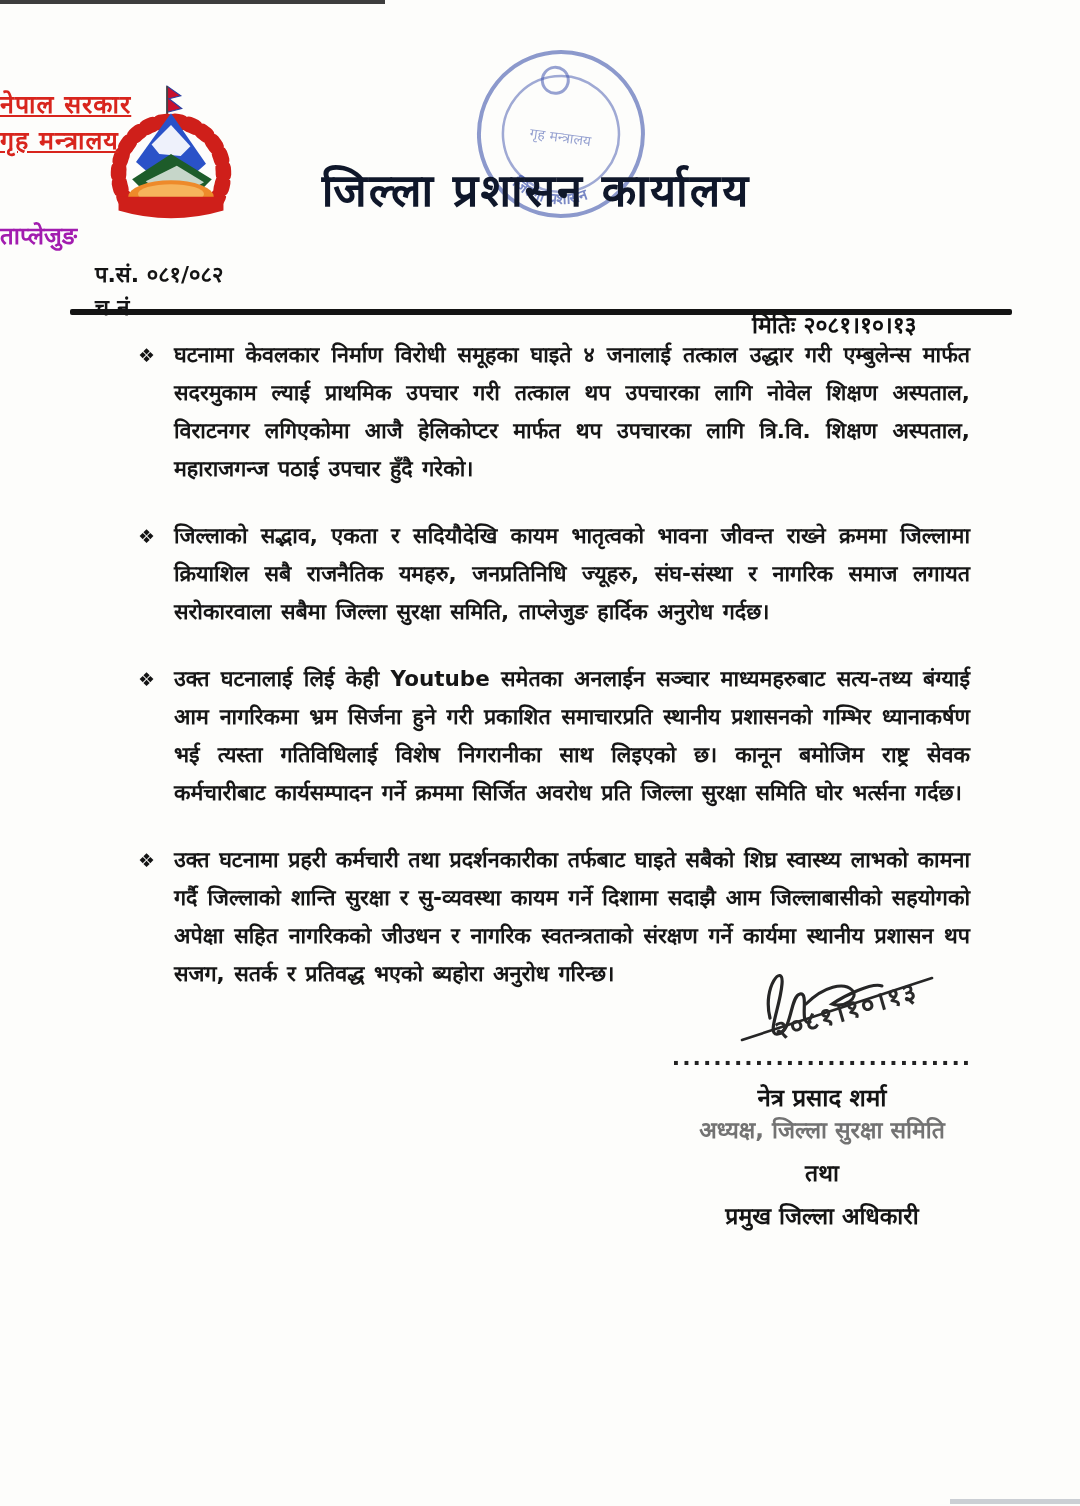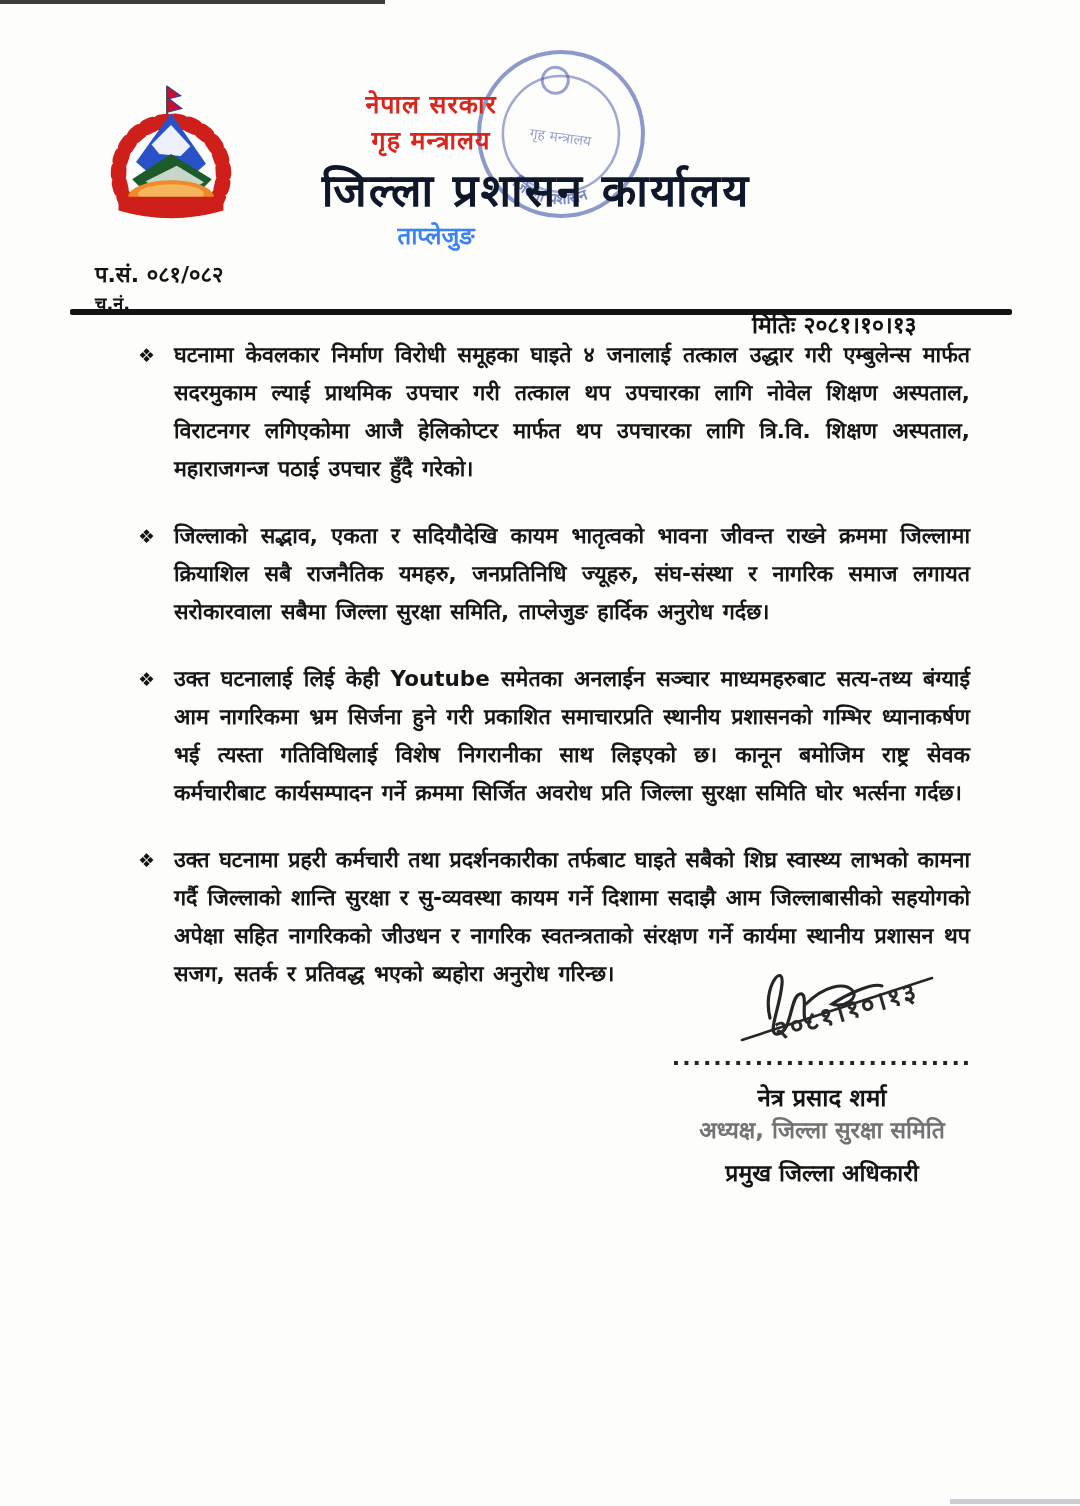--- a/index.html
+++ b/index.html
@@ -9,31 +9,31 @@
     font-family:"DejaVu Sans", sans-serif;
     color:#1c1c1c;
     overflow:hidden;
   }
   .artifact-topline{position:absolute;left:0;top:0;width:385px;height:4px;background:#1b1b1b;opacity:.85;}
   .artifact-bottombar{position:absolute;right:0;bottom:2px;width:130px;height:5px;background:#8d97a3;opacity:.45;}
 
   
   .emblem{position:absolute;left:103px;top:82px;width:136px;height:152px;}
   .seal{position:absolute;left:436px;top:42px;width:250px;height:185px;transform:rotate(-6deg);}
-  .govline{position:absolute;left:0;width:862px;text-align:center;color:#d8251d;font-weight:700;}
+  .govline{position:absolute;left:0;width:862px;text-align:left;color:#d8251d;font-weight:700;text-decoration:underline;}
   .gov1{top:86px;font-size:25px;letter-spacing:1px;}
   .gov2{top:122px;font-size:25px;letter-spacing:1px;}
   .office-title{position:absolute;left:0;top:158px;width:1072px;text-align:center;
     color:#0f172a;font-size:45px;font-weight:700;letter-spacing:2px;}
-  .district{position:absolute;left:0;top:218px;width:872px;text-align:center;
-    color:#3b82f6;font-size:24px;font-weight:700;}
+  .district{position:absolute;left:0;top:218px;width:872px;
+    color:#a21caf;font-size:24px;font-weight:700;}
 
   
   .ref-no{position:absolute;left:95px;top:258px;font-size:22px;font-weight:700;color:#141414;}
-  .letter-no{position:absolute;left:95px;top:291px;font-size:18px;font-weight:700;color:#141414;}
+  .letter-no{position:absolute;left:95px;top:291px;font-size:22px;font-weight:700;color:#141414;}
   .date{position:absolute;left:752px;top:276px;font-size:23px;font-weight:700;color:#101010;margin-top:32px;}
   .rule{position:absolute;left:70px;top:309px;width:942px;height:6px;background:#141414;border-radius:2px;}
 
   
   .body-list{position:absolute;left:138px;top:336px;width:832px;margin:0;padding:0;list-style:none;}
   .body-list li{display:flex;align-items:flex-start;margin:0 0 29px 0;}
   .bullet{flex:0 0 24px;font-size:19px;color:#141414;line-height:38px;margin-right:12px;}
   .para{flex:1;font-size:21.5px;font-weight:600;line-height:38px;text-align:justify;color:#161616;
     word-spacing:2px;}
 
@@ -119,14 +119,15 @@
     <svg class="sig-scrawl" viewBox="0 0 230 95">
       <path d="M38,62 C 30,30 52,6 50,28 C 48,52 34,80 46,78 C 60,76 58,40 68,38 C 78,36 66,70 78,66" fill="none" stroke="#262626" stroke-width="3.2" stroke-linecap="round"></path>
       <path d="M74,48 C 92,30 112,26 120,34 C 128,42 112,52 100,48 C 112,40 140,26 150,30" fill="none" stroke="#262626" stroke-width="3" stroke-linecap="round"></path>
       <path d="M10,84 L 200,22" fill="none" stroke="#262626" stroke-width="2.6" stroke-linecap="round"></path>
     </svg>
     <span class="sig-date">२०८१।१०।१३</span>
   </div>
   <div class="dotted">.............................</div>
   <div class="sig-name">नेत्र प्रसाद शर्मा</div>
   <div class="sig-title1">अध्यक्ष, जिल्ला सुरक्षा समिति</div>
+  <div class="sig-conj">तथा</div>
   <div class="sig-title2">प्रमुख जिल्ला अधिकारी</div>
 </div>
 
 </body></html>

